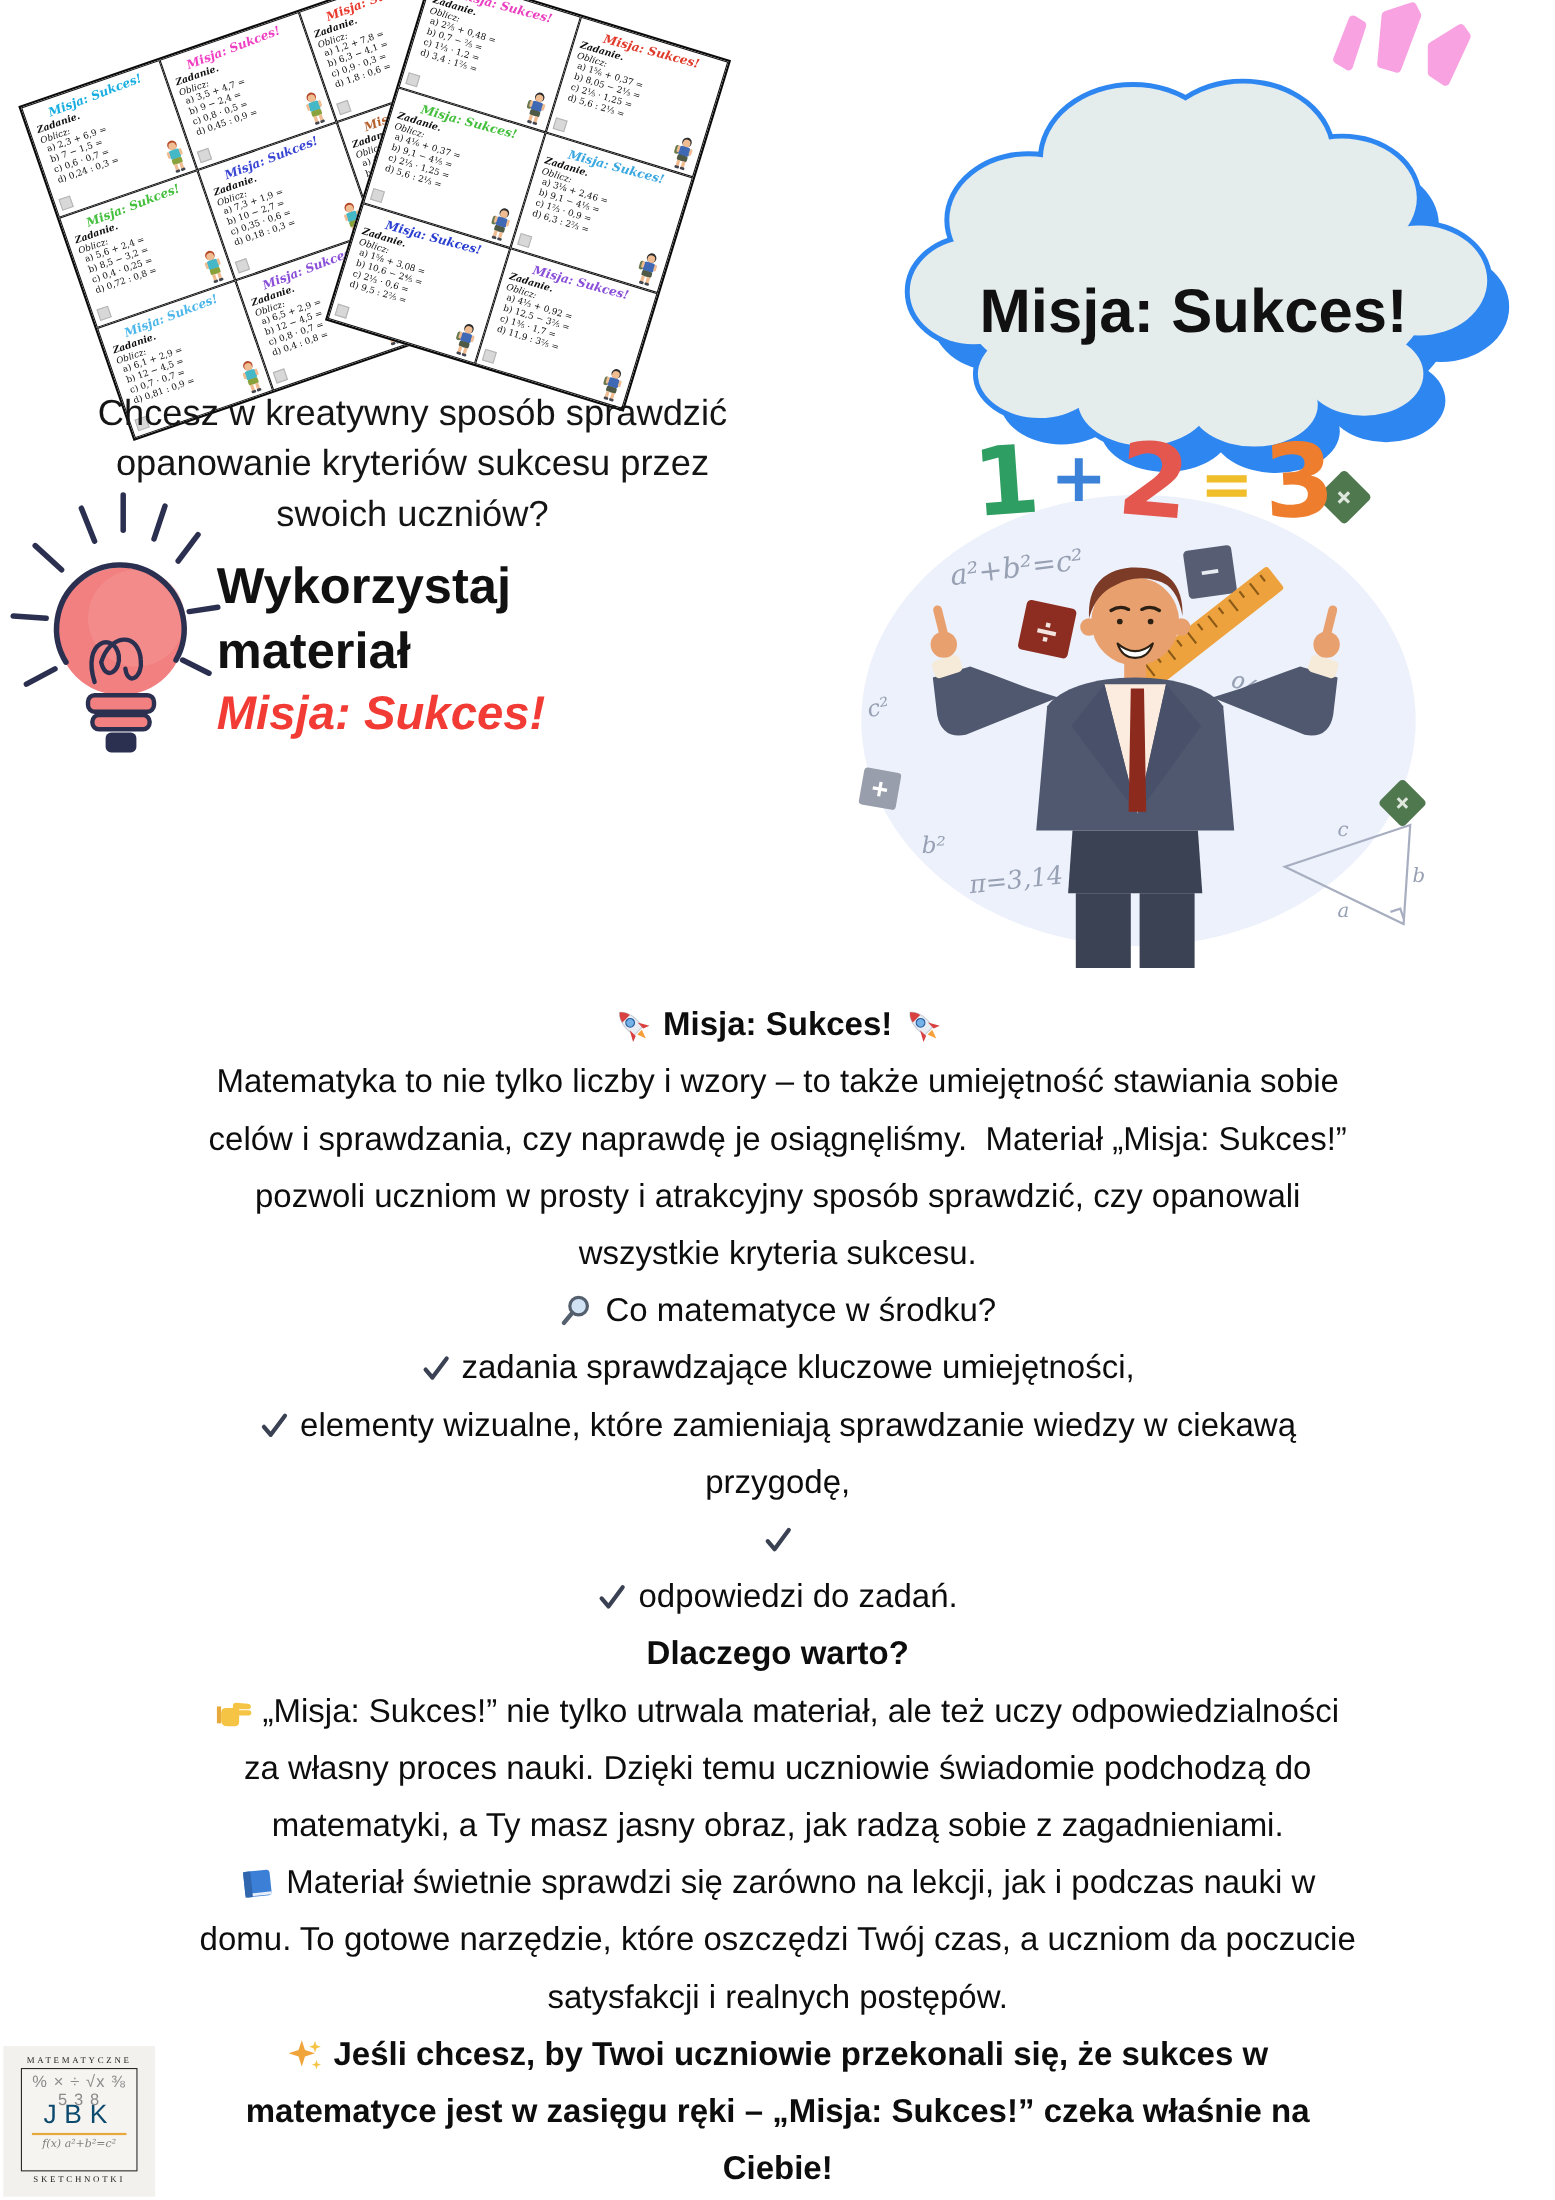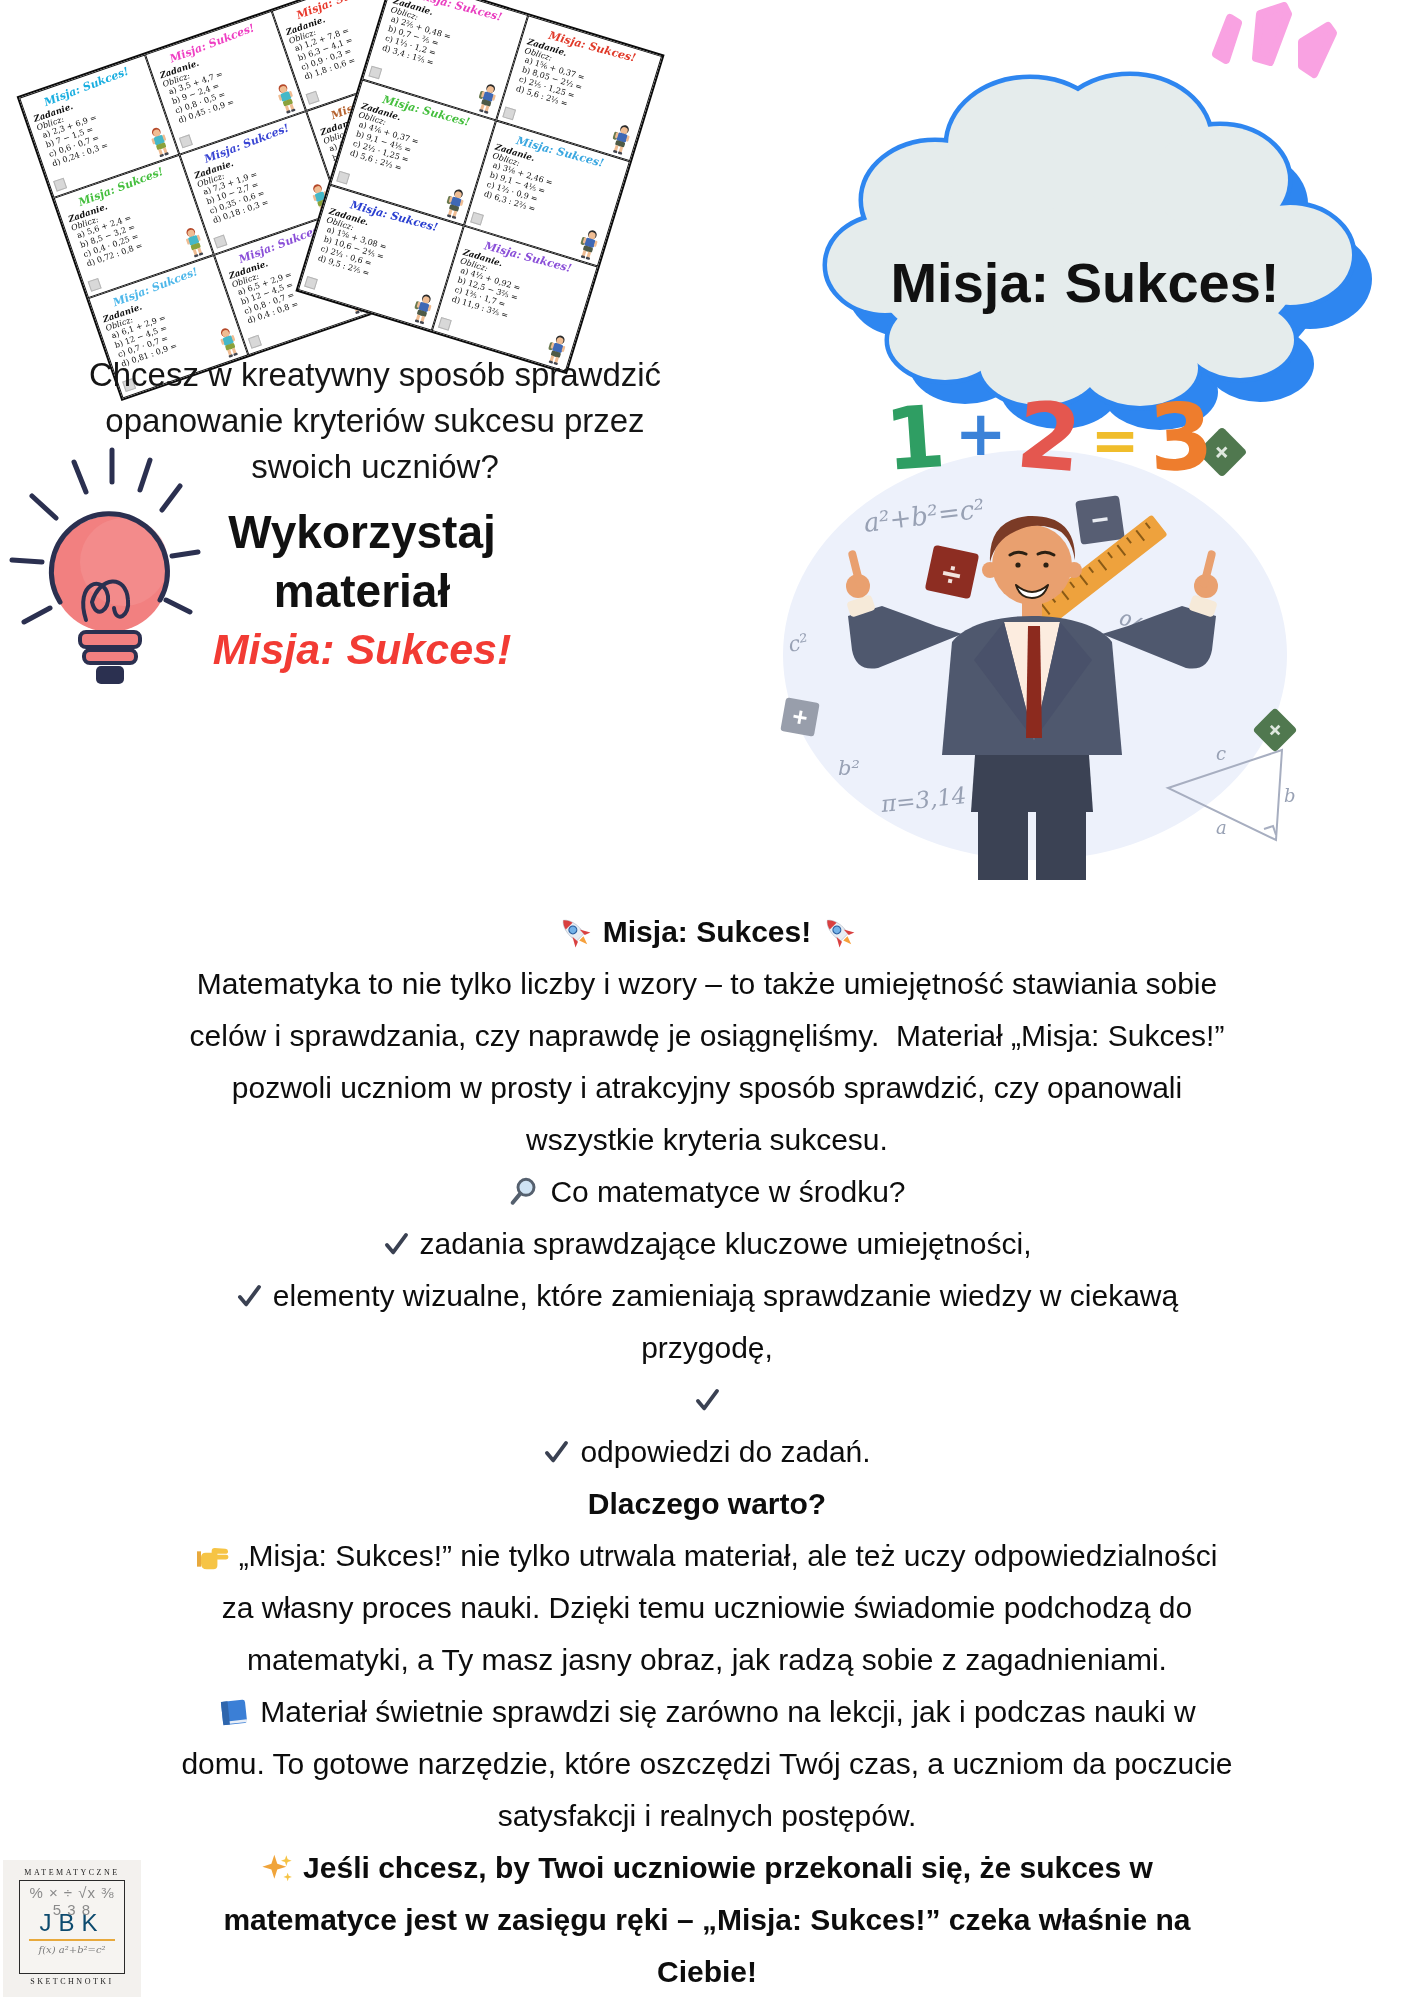--- a/index.html
+++ b/index.html
@@ -46,21 +46,21 @@
   .fml{fill:#98a1b4;font-style:italic;font-family:"DejaVu Serif",serif}
 
   
   #question{position:absolute;left:60px;top:352px;width:630px;text-align:center;z-index:6;
             font-size:33px;line-height:46px;color:#151515}
 
   
   #bulb{position:absolute;left:8px;top:432px;width:210px;height:265px;z-index:5}
 
   
-  #headline{position:absolute;left:197px;top:503px;width:330px;text-align:center;z-index:6}
+  #headline{position:absolute;left:197px;top:503px;width:330px;text-align:left;z-index:6}
   .hl{font-weight:bold;font-size:46px;line-height:59px;color:#111}
   .hl-accent{font-weight:bold;font-style:italic;font-size:43px;line-height:56px}
 
   
   #body-text{position:absolute;left:30px;top:906px;width:1354px;z-index:7}
   .bline{height:52px;display:flex;align-items:center;justify-content:center;gap:10px;
          font-size:30px;white-space:pre}
   .bline[data-bold="true"]{font-weight:700}
   .ic{display:none;width:32px;height:32px;flex:0 0 auto}
   .ic-check{width:27px;height:27px}

